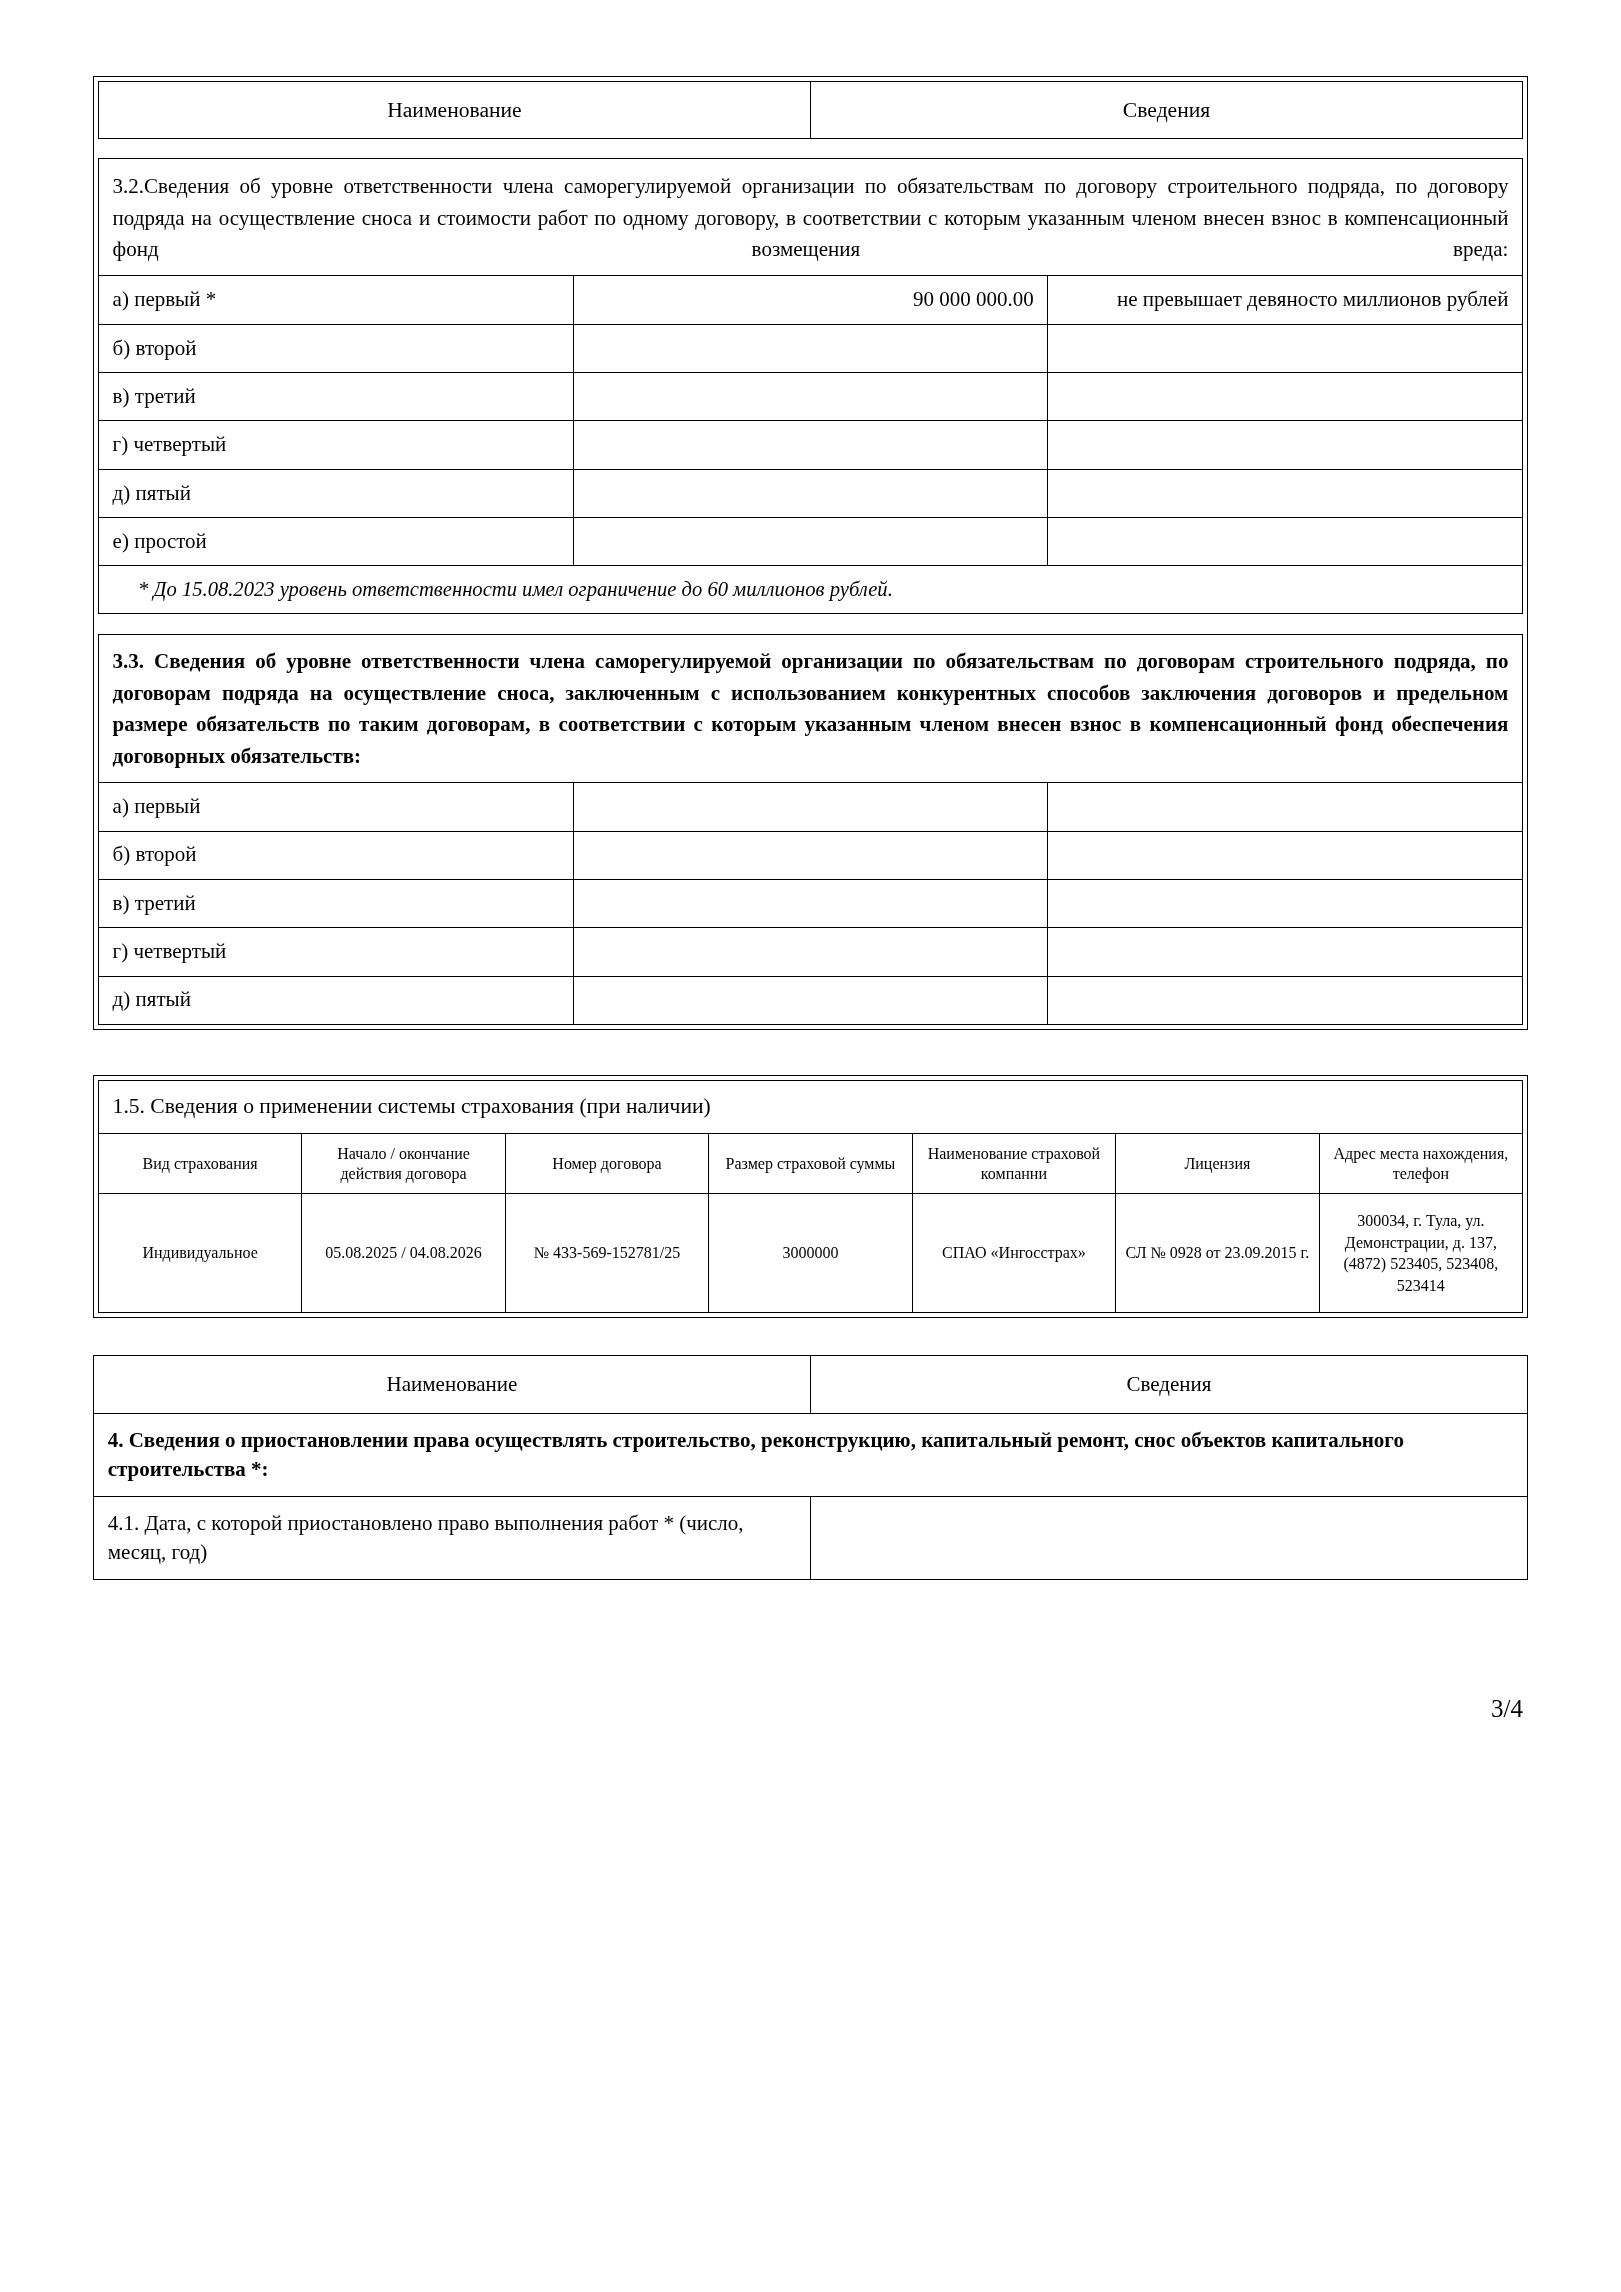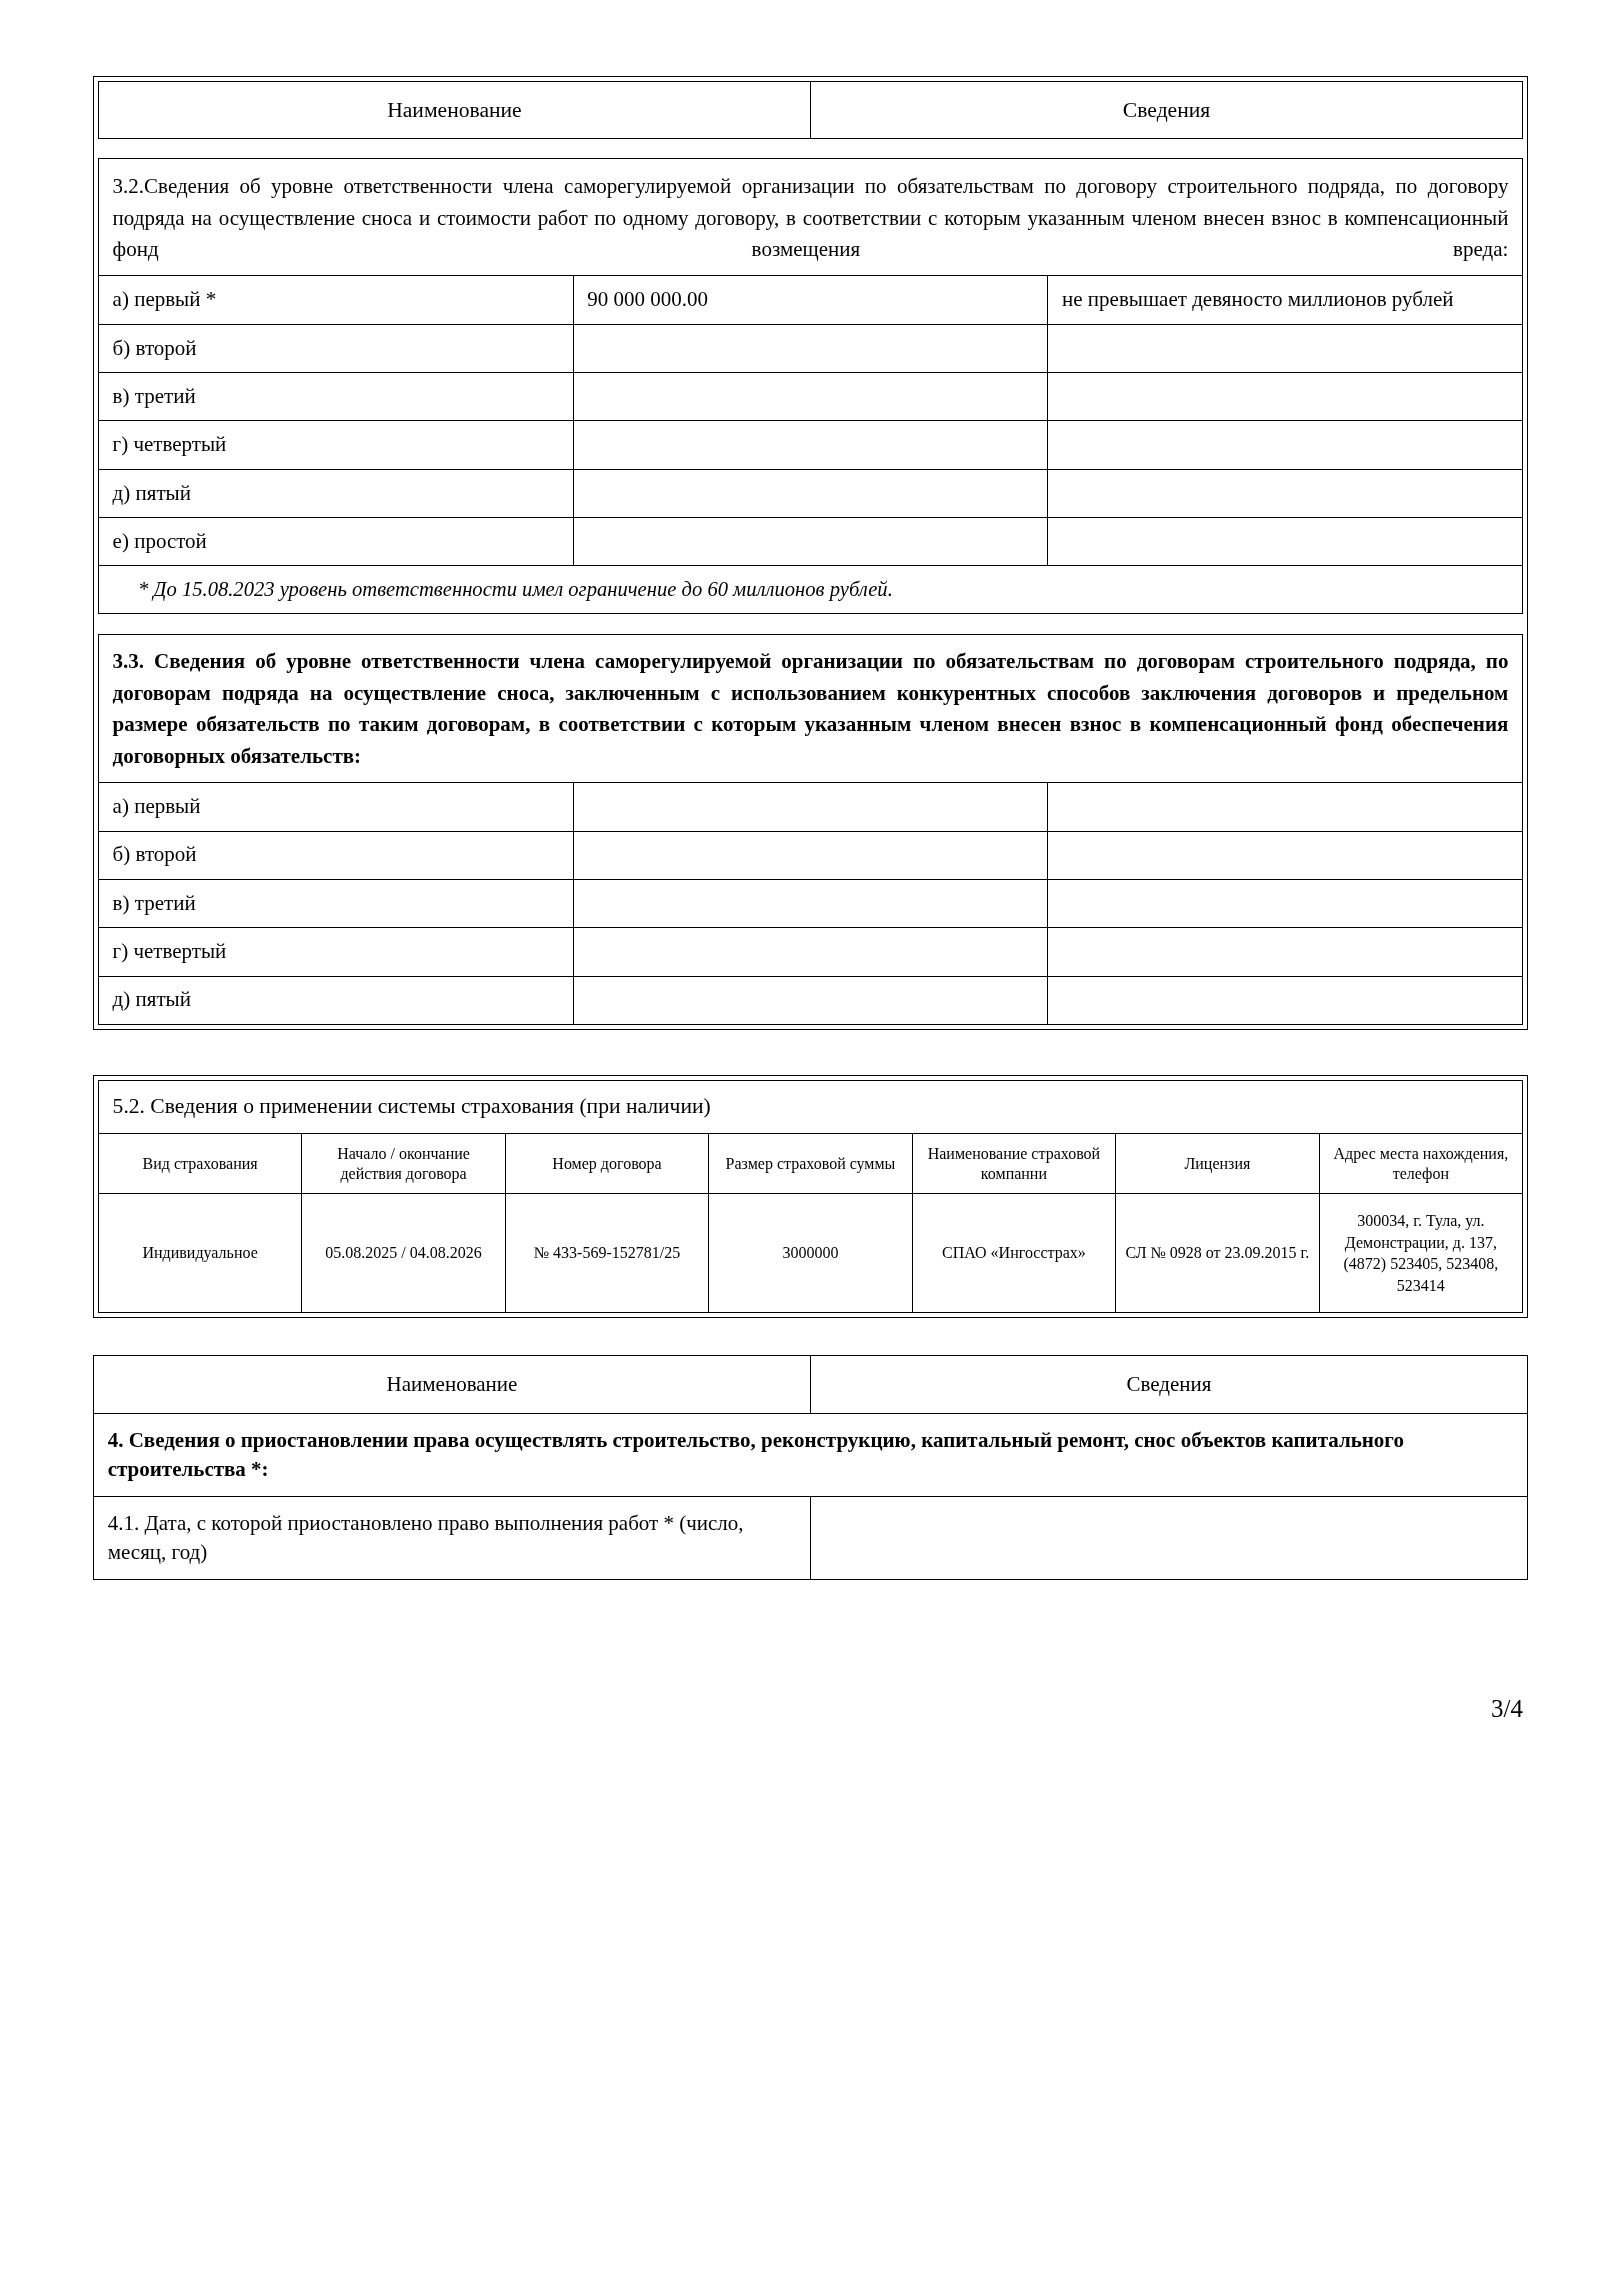--- a/index.html
+++ b/index.html
@@ -62,21 +62,21 @@
   }
 
   .note {
     font-style: italic;
     font-size: 20.6px;
     padding: 9.8px 13.7px 9.8px 39px;
     margin-left: 29px;
   }
 
   .lvl-label { padding: 9.8px 13.7px; font-size: 21px; }
-  .lvl-val   { padding: 9.8px 13.7px; font-size: 21px; }
+  .lvl-val   { padding: 9.8px 13.7px; font-size: 21px; text-align: right; }
 
   .sec34-title {
     font-size: 21.6px;
     padding: 11.8px 13.7px;
   }
   .ins-head td {
     text-align: center;
     font-size: 16px;
     line-height: 1.25;
     padding: 9.8px 5.9px;
@@ -205,21 +205,21 @@
       </table>
 
   </div>
 
   <div class="gap-lg"></div>
 
   <div class="outer-wrap">
     <table>
       <tbody>
           <tr>
-        <td colspan="7" class="sec34-title">5.2. Сведения о применении системы страхования (при наличии)</td>
+        <td colspan="7" class="sec34-title">1.5. Сведения о применении системы страхования (при наличии)</td>
       </tr>
       <tr class="ins-head">
         <td style="width:13%;">Вид страхования</td>
         <td style="width:14.5%;">Начало / окончание действия договора</td>
         <td style="width:14.5%;">Номер договора</td>
         <td style="width:14%;">Размер страховой суммы</td>
         <td style="width:15%;">Наименование страховой компанни</td>
         <td style="width:13%;">Лицензия</td>
         <td style="width:16%;">Адрес места нахождения, телефон</td>
       </tr>

